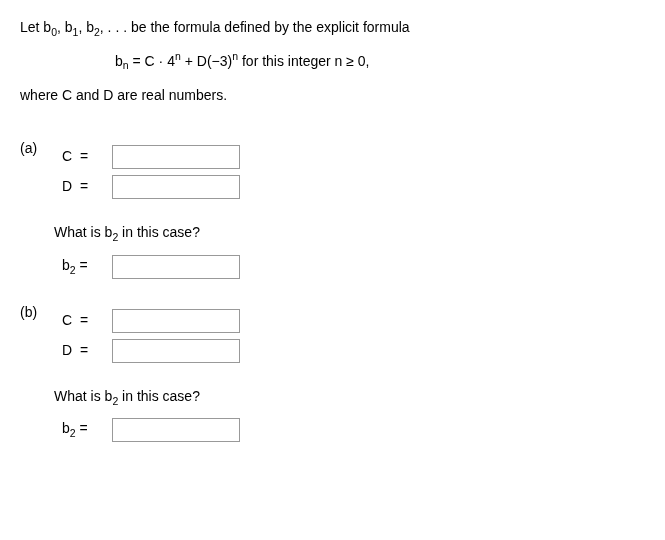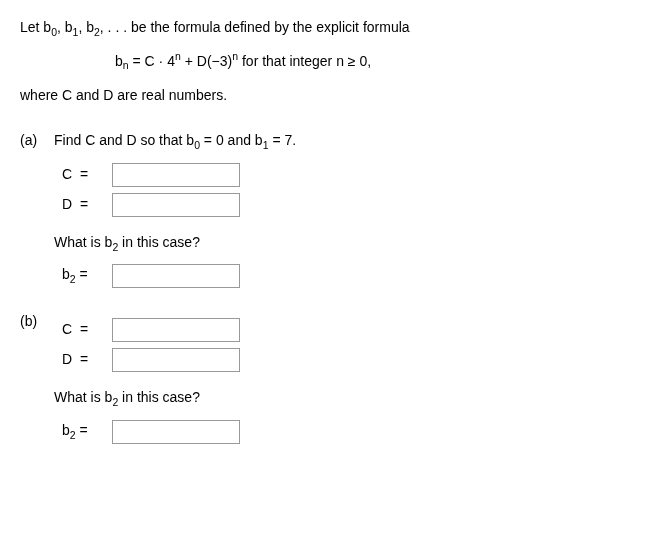--- a/index.html
+++ b/index.html
@@ -12,21 +12,21 @@
       box-sizing: border-box;
       line-height: 1.4;
     }
     .italic { }
     .sub { vertical-align: sub; font-size: 0.75em; }
     .sup { vertical-align: super; font-size: 0.75em; }
     .intro { margin-bottom: 10px; }
     .formula {
       margin: 8px 0 12px 95px;
     }
-    .where { margin-bottom: 26px; }
+    .where { margin-bottom: 34px; }
     .part {
       display: flex;
       margin-bottom: 18px;
     }
     .part-label {
       width: 34px;
       flex-shrink: 0;
     }
     .part-body { flex: 1; }
     .question-line { margin-bottom: 10px; }
@@ -41,45 +41,42 @@
       padding-left: 8px;
     }
     input.ans {
       width: 120px;
       height: 20px;
       border: 1px solid #999;
       font-size: 13px;
       padding: 1px 3px;
     }
     .subq {
-      margin-top: 16px;
+      margin-top: 24px;
       margin-bottom: 10px;
     }
   </style>
 </head>
 <body>
 
 <div class="intro">
   <span>Let </span><span class="italic"><span>b</span><span class="sub">0</span></span>, <span class="italic"><span>b</span><span class="sub">1</span></span>, <span class="italic"><span>b</span><span class="sub">2</span></span>, . . .<span> be the formula defined by the explicit formula</span>
 </div>
 
 <div class="formula">
-  <span class="italic">b</span><span class="italic sub">n</span><span> = </span><span class="italic">C</span><span> · </span><span>4</span><span class="italic sup">n</span><span> + </span><span class="italic">D</span><span>(−3)</span><span class="italic sup">n</span><span> for that integer </span><span class="italic">n</span><span> ≥ 0,</span>
+  <span class="italic">b</span><span class="italic sub">n</span><span> = </span><span class="italic">C</span><span> · </span><span>4</span><span class="italic sup">n</span><span> + </span><span class="italic">D</span><span>(−3)</span><span class="italic sup">n</span><span> for this integer </span><span class="italic">n</span><span> ≥ 0,</span>
 </div>
 
 <div class="where">
   where <span class="italic">C</span> and <span class="italic">D</span> are real numbers.
 </div>
 
 <div class="part">
   <div class="part-label">(a)</div>
   <div class="part-body">
-    <div class="question-line">
-      <span>Find </span><span class="italic">C</span><span> and </span><span class="italic">D</span><span> so that </span><span class="italic">b</span><span class="sub">0</span><span> = 0 and </span><span class="italic">b</span><span class="sub">1</span><span> = 7.</span>
-    </div>
     <div class="input-row">
       <div class="input-label"><span class="italic">C</span>&nbsp;&nbsp;=</div>
       <input class="ans" type="text" style="">
     </div>
     <div class="input-row">
       <div class="input-label"><span class="italic">D</span>&nbsp;&nbsp;=</div>
       <input class="ans" type="text" style="">
     </div>
     <div class="subq">
       <span>What is </span><span class="italic">b</span><span class="sub">2</span><span> in this case?</span>

